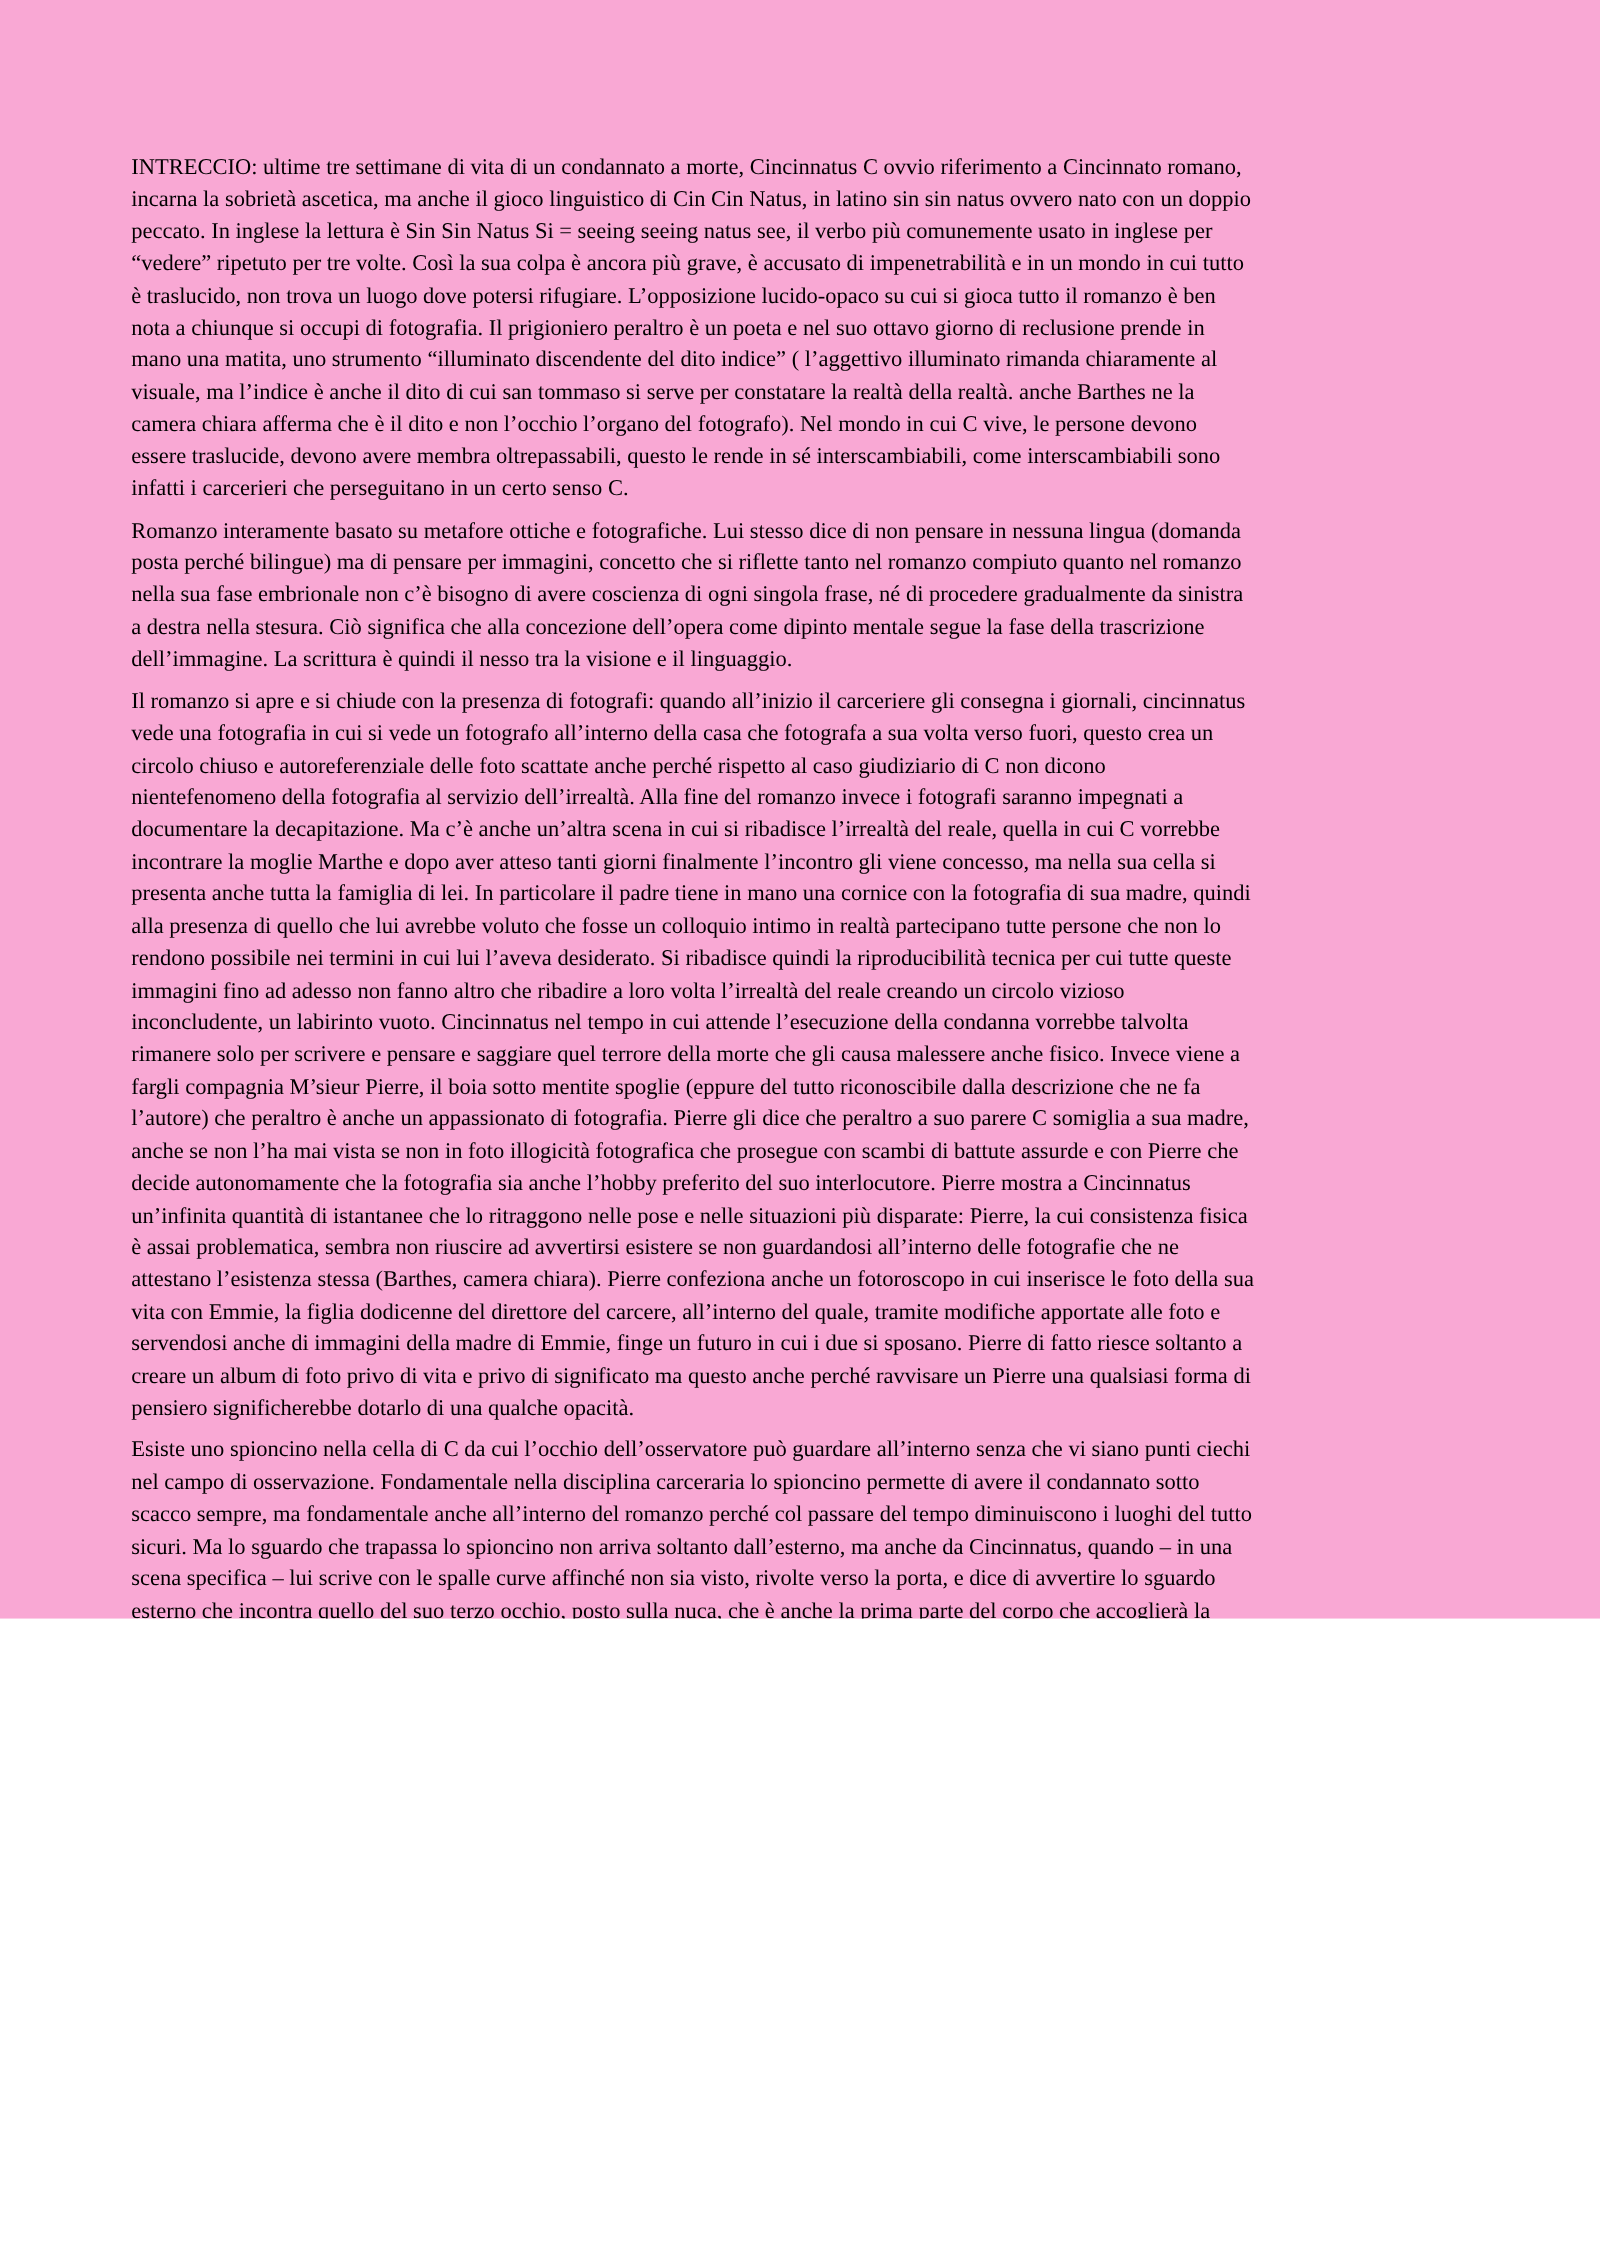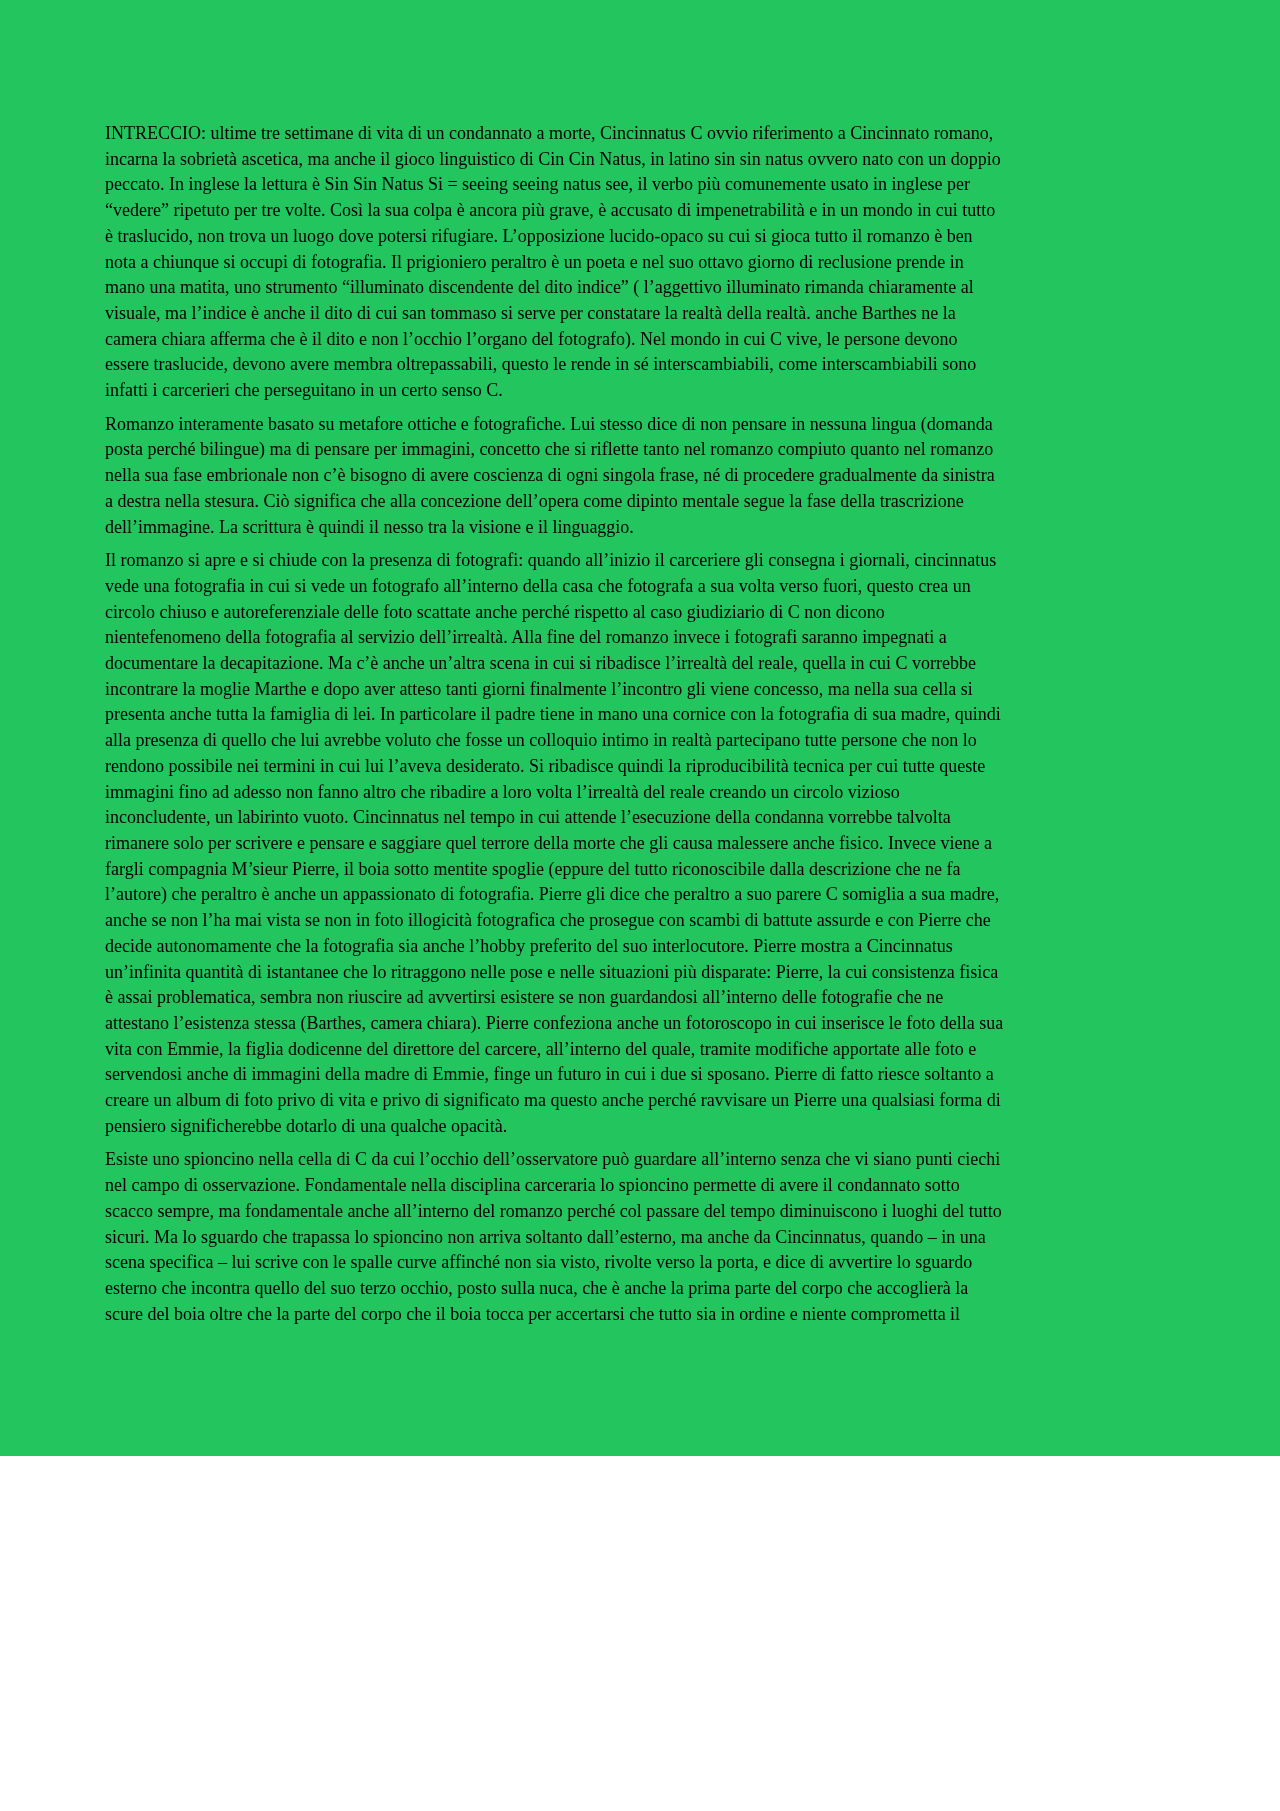--- a/index.html
+++ b/index.html
@@ -3,22 +3,22 @@
 <meta charset="utf-8">
 <style>
   html, body {
     margin: 0;
     padding: 0;
     background: #ffffff;
   }
   .page {
     position: relative;
     width: 1280px;
-    height: 1456px;
-    background: #22c55e;
+    height: 1295px;
+    background: #f9a8d4;
     font-family: "Liberation Serif", "DejaVu Serif", serif;
     color: #000000;
     overflow: hidden;
   }
   .content {
     position: absolute;
     left: 105px;
     top: 121px;
     width: 900px;
   }

